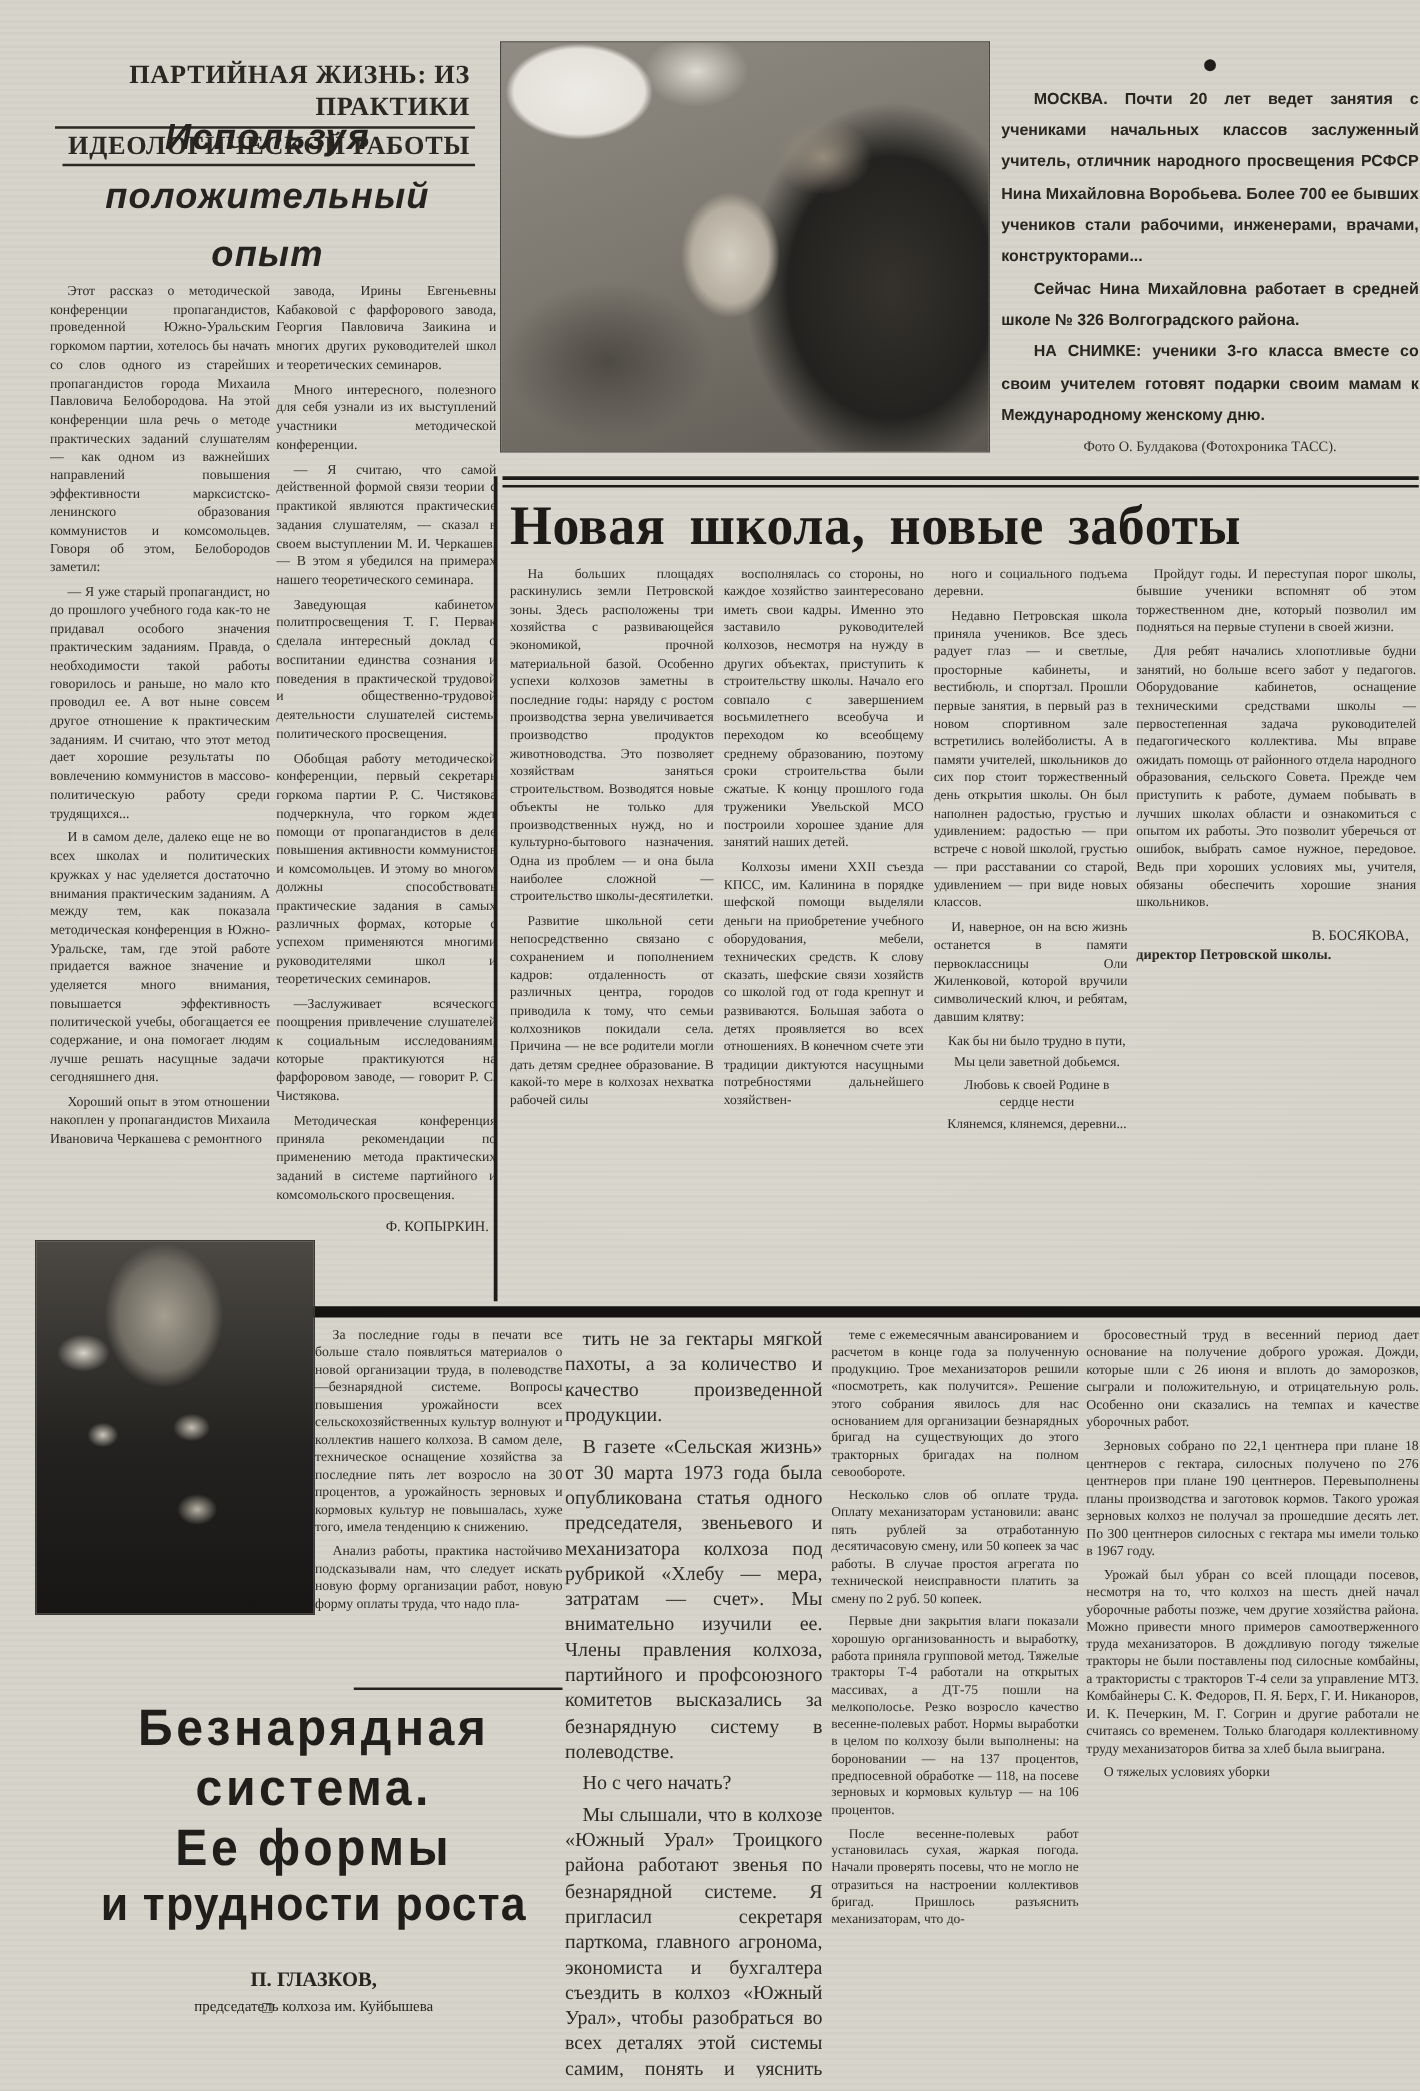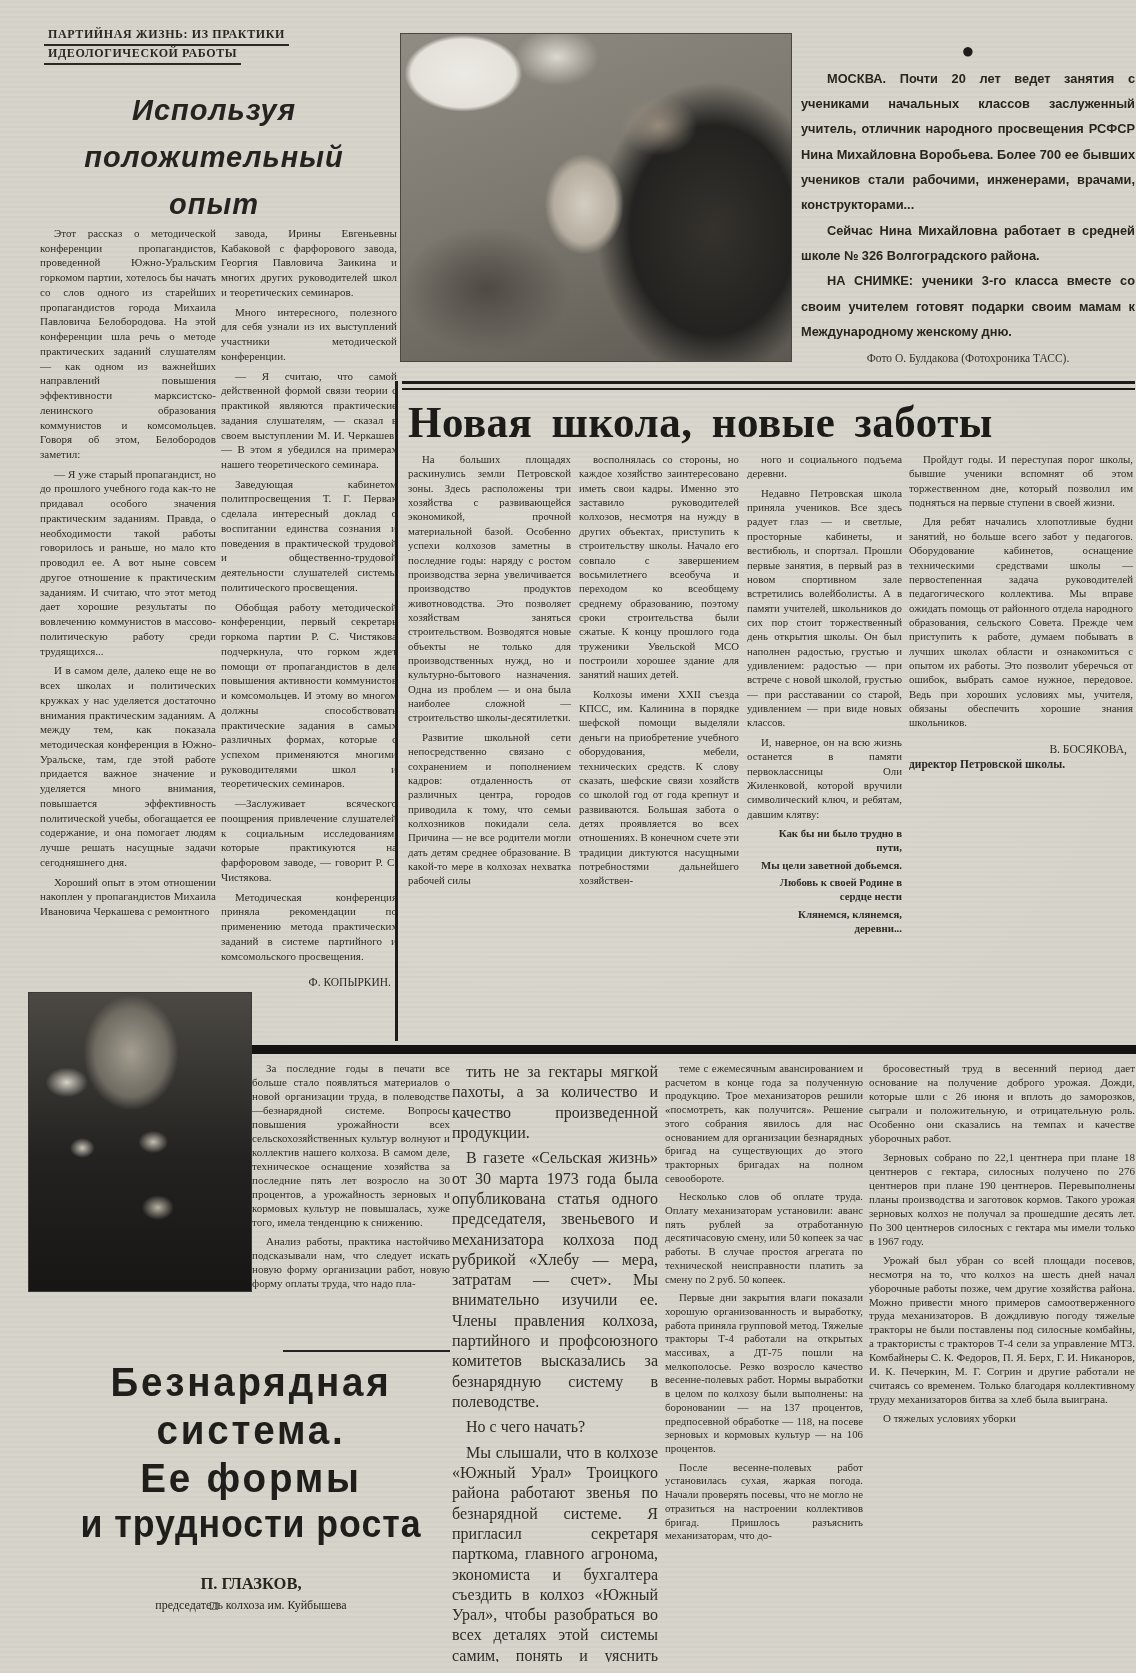--- a/index.html
+++ b/index.html
@@ -4,22 +4,22 @@
 <style>
   html,body { margin:0; padding:0; background:#8f8c85; }
   .page {
     position:relative; width:1136px; height:1673px; margin:0 auto;
     background:#d7d4cb;
     background-image: repeating-linear-gradient(0deg, rgba(90,85,70,0.03) 0 2px, transparent 2px 5px),
                       radial-gradient(900px 700px at 50% 40%, rgba(255,255,255,0.10), transparent 70%);
     font-family:"Liberation Serif", serif; color:#2b2a25; overflow:hidden;
   }
   
-  .kicker { position:absolute; left:44px; top:27px; width:336px; text-align:left;
-            font-weight:bold; font-size:12px; letter-spacing:0.6px; color:#2a2822; }
+  .kicker { position:absolute; left:44px; top:46px; width:336px; text-align:right;
+            font-weight:bold; font-size:21px; letter-spacing:0.6px; color:#2a2822; }
   .kicker-line { display:inline-block; border-bottom:2px solid #2a2822; padding:0 4px 2px; line-height:1.25; }
   .t1 { position:absolute; left:38px; top:92px; width:352px; text-align:center;
         font-family:"Liberation Sans", sans-serif; font-weight:bold; font-style:italic;
         font-size:29px; color:#242320; }
   .t1 p { margin:0 0 10px; line-height:1.28; letter-spacing:1px; }
   .col { position:absolute; text-align:justify; overflow:hidden; color:#2d2b26; }
   .col p { margin:0 0 5px; text-indent:14px; }
   .a1c1 { left:40px; top:226px; width:176px; height:744px; font-size:11px; line-height:1.34; }
   .a1c2 { left:221px; top:226px; width:176px; height:814px; font-size:11px; line-height:1.34; }
   .sig  { text-align:right; font-weight:normal; padding-right:6px; margin-top:12px; font-size:11.5px; }
@@ -46,21 +46,21 @@
   .drule { position:absolute; left:402px; top:381px; width:733px; height:4px;
            border-top:3px solid #1d1c19; border-bottom:2px solid #1d1c19; }
   .headline2 { position:absolute; left:408px; top:396px; width:727px;
        font-weight:bold; font-size:43px; letter-spacing:0.5px; word-spacing:8px;
        color:#1c1b18; white-space:nowrap; transform:scaleY(1.04); transform-origin:top left; }
   .sc { top:452px; height:588px; font-size:10.8px; line-height:1.33; }
   .sc1 { left:408px; width:163px; }
   .sc2 { left:579px; width:160px;font-family:Liberation Serif, serif; }
   .sc3 { left:747px; width:155px; }
   .sc4 { left:909px; width:224px; }
-  .sc p.verse { font-weight:bold; text-indent:0; text-align:right; margin:0 0 3px 10px; }
+  .sc p.verse { font-weight:normal; text-indent:0; text-align:center; margin:0 0 3px 10px; }
   .sig2line { text-align:justify; font-weight:bold; font-size:11.5px; }
   
   .blackbar { position:absolute; left:250px; top:1045px; width:886px; height:9px; background:#141311; }
   .photo2 { position:absolute; left:28px; top:992px; width:222px; height:298px;
     border:1px solid #3c3a36;
     background:
       radial-gradient(34px 24px at 17% 30%, #d9d5ca 0%, transparent 62%),
       radial-gradient(20px 16px at 24% 52%, #ccc7bb 0%, transparent 62%),
       radial-gradient(24px 18px at 56% 50%, #c5bfb2 0%, transparent 62%),
       radial-gradient(26px 20px at 58% 72%, #b9b3a6 0%, transparent 62%),

